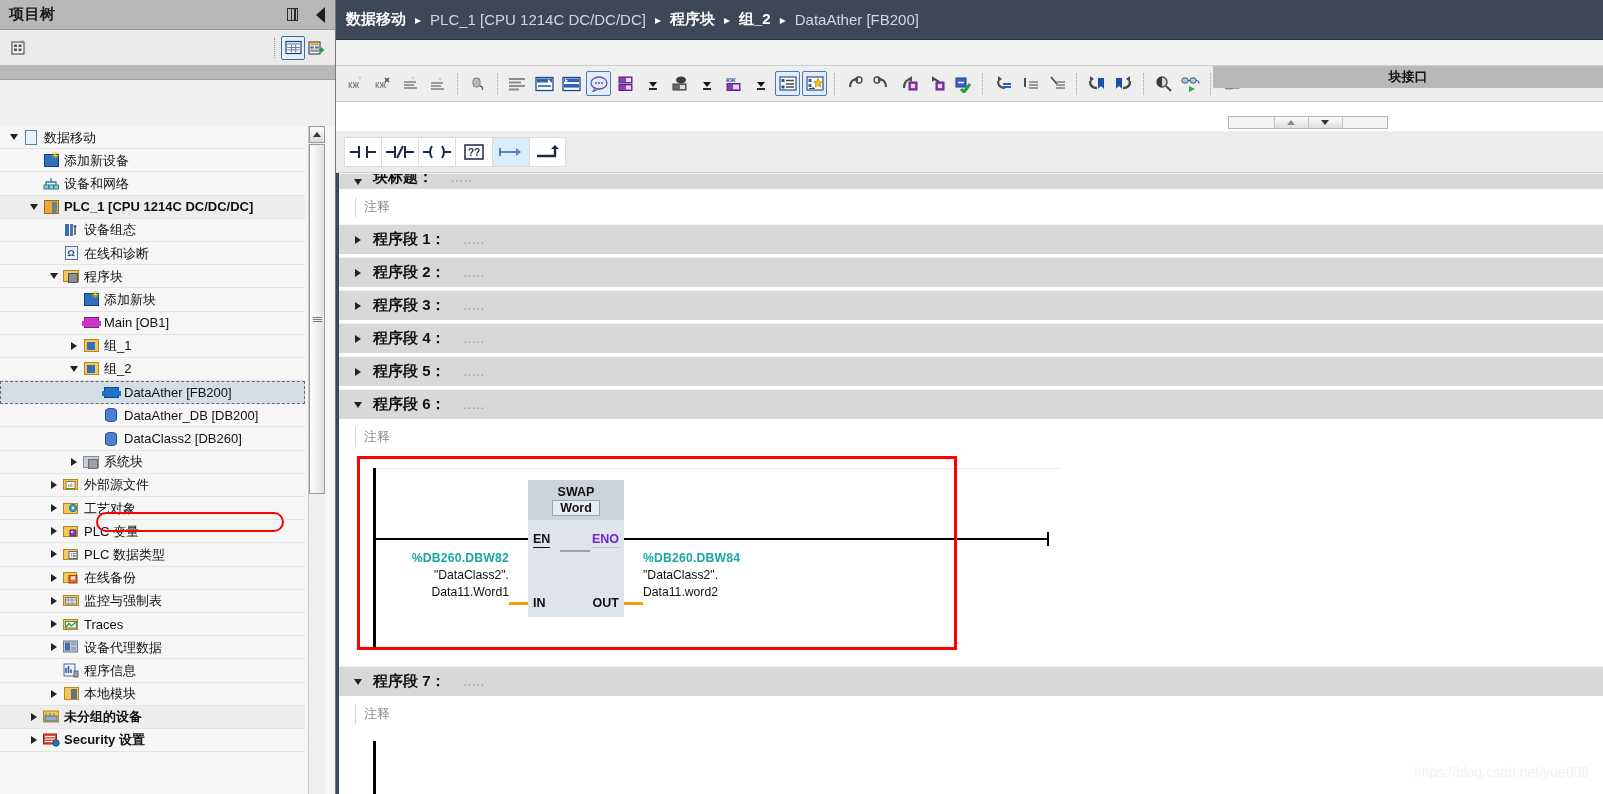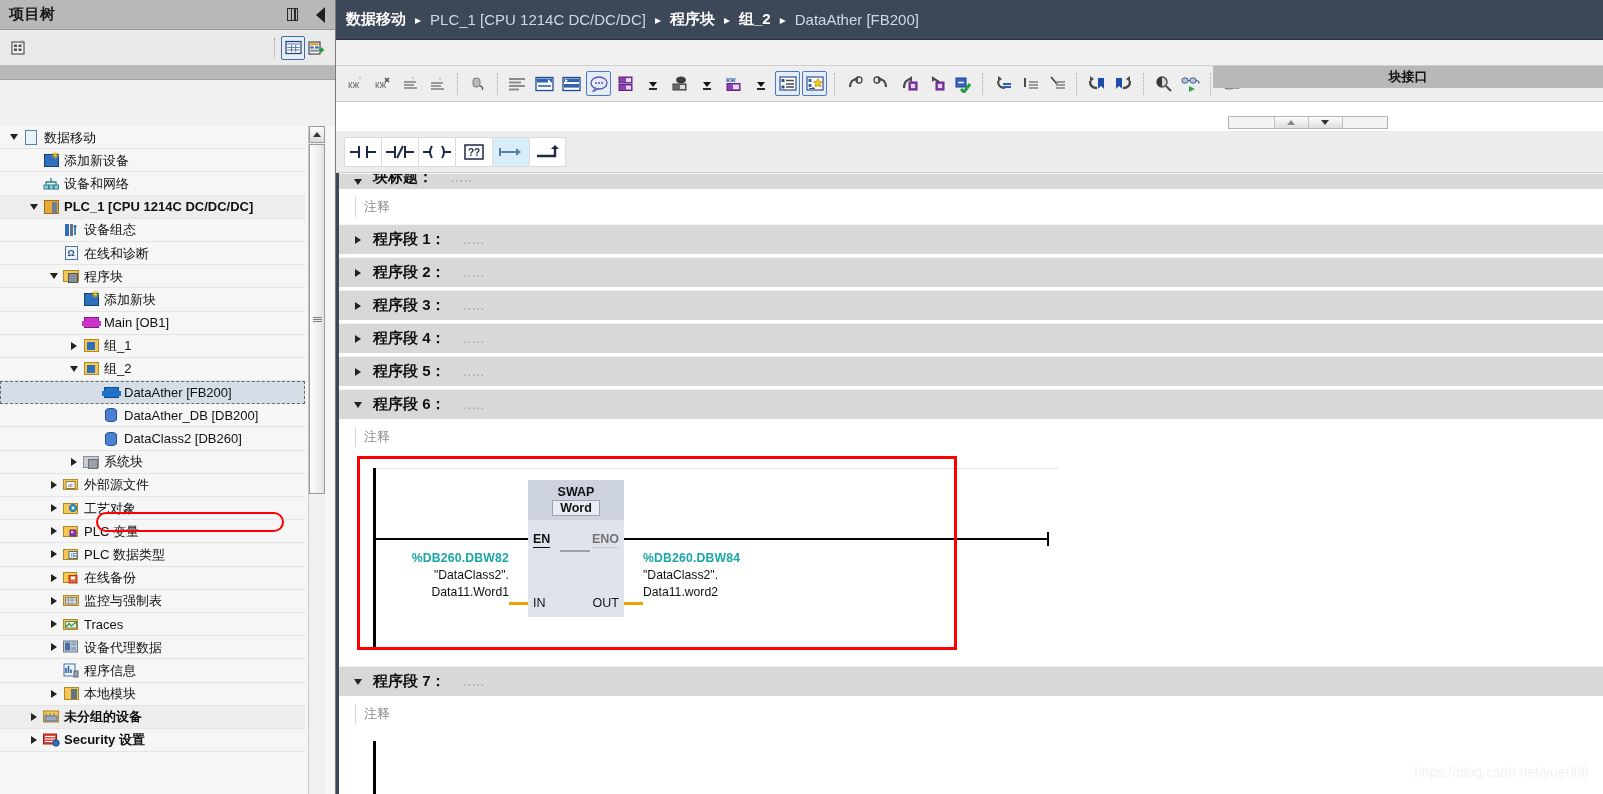--- a/index.html
+++ b/index.html
@@ -286,25 +286,25 @@
   .swapblk .btype {
     margin-top:1px; border:1px solid #9aa3b3; background:#e9ecf3;
     padding: 0px 7px; font-weight:bold; font-size:12.5px;
   }
   .swapblk .enrow {
     position:absolute; left:0; right:0; top: 51px; height: 18px;
     display:flex; align-items:center; justify-content:space-between;
     padding: 0 5px; font-weight:bold;
   }
   .swapblk .en { border-bottom: 1.6px solid #111; padding-bottom:1px; }
-  .swapblk .eno { color:#737373; border-bottom: 1.6px solid #c3c7d1; padding-bottom:1px; }
+  .swapblk .eno { color:#6d28d9; border-bottom: 1.6px solid #c3c7d1; padding-bottom:1px; }
   .swapblk .iorow {
     position:absolute; left:0; right:0; bottom: 6px; height:16px;
     display:flex; align-items:center; justify-content:space-between;
-    padding: 0 5px; font-weight:normal;
+    padding: 0 5px; font-weight:bold;
   }
   .enline {
     position:absolute; left: 221px; top: 96px; width: 30px; height: 2px; background:#9aa0ac;
   }
   .operand {
     position:absolute; font-size: 12.2px; line-height: 17px; text-align:right;
   }
   .operand .addr { color:#1aa7a7; font-weight:bold; letter-spacing:0.2px; }
   .operand .name { color:#111; }
   .wirein {

